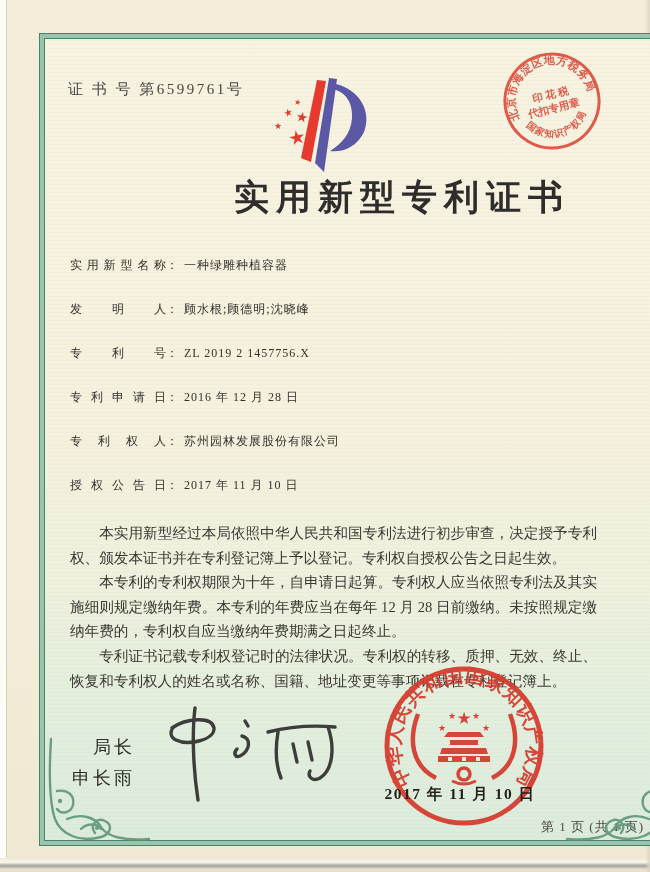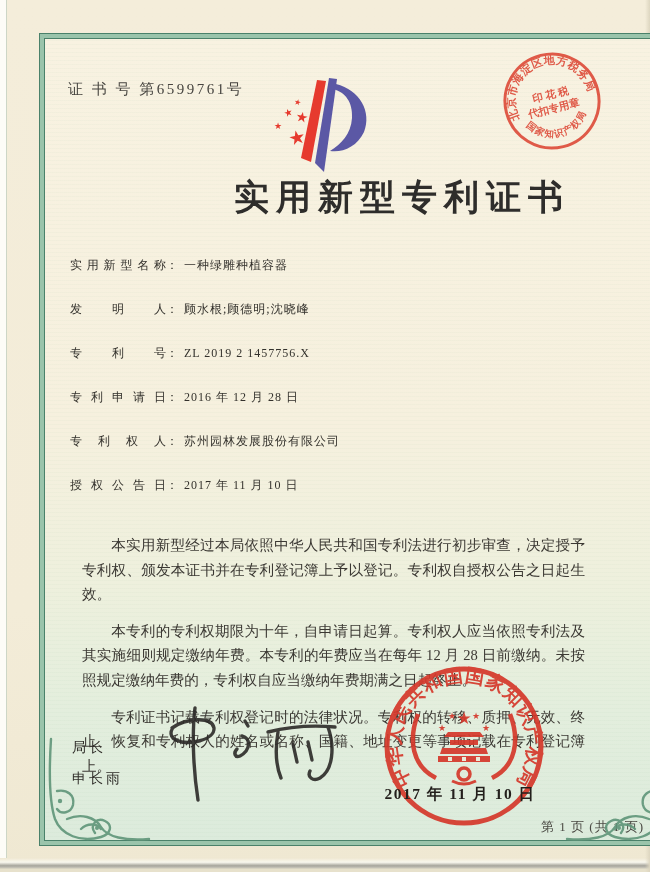--- a/index.html
+++ b/index.html
@@ -32,24 +32,24 @@
     font-size:35px; font-weight:bold; letter-spacing:7px; color:#2e2d2b;margin-left:44px; }
 
   .fields { position:absolute; left:26px; top:219px; display:flex; flex-direction:column; gap:27px; font-size:12px; color:#33312c; }
   .field-row { white-space:nowrap; }
   .field-label { display:inline-block; width:96px; text-align:justify; text-align-last:justify; text-justify:inter-character; vertical-align:bottom; }
   .field-colon { display:inline-block; margin-right:6px; }
   .field-value { letter-spacing:1px; }
 
   .paragraphs { position:absolute; left:26px; top:483px; width:527px;
     font-size:14.6px; line-height:24.6px; text-align:justify; color:#3b3833; }
-  .paragraphs p { text-indent:2em; margin:12px; }
-
-  .signer { position:absolute; left:28px; top:694px; font-size:14px; line-height:31px; letter-spacing:3px; color:#2f2d29;
-    font-family:"Liberation Sans","DejaVu Sans",sans-serif; }
+  .paragraphs p { text-indent:2em; margin:0; }
+
+  .signer { position:absolute; left:28px; top:694px; font-size:18px; line-height:31px; letter-spacing:3px; color:#2f2d29;
+    font-family:"Liberation Sans","DejaVu Sans",sans-serif;text-align:right; }
   .signature { position:absolute; left:92px; top:656px; width:235px; height:120px; }
 
   .seal { position:absolute; left:328px; top:616px; width:184px; height:184px; opacity:.92; }
   .seal-date { position:absolute; left:324px; top:746px; width:184px; text-align:center;
     font-size:15.5px; font-weight:bold; letter-spacing:1.5px; color:#231f1c; }
 
   .footer { position:absolute; left:0; bottom:5px; width:100%; text-align:right; font-size:13px; letter-spacing:1px; color:#4b4a44; transform:translateX(-28px); }
 
   .ornament { position:absolute; width:120px; height:118px; }
   .ornament.bl { left:-7px; bottom:-8px; }

